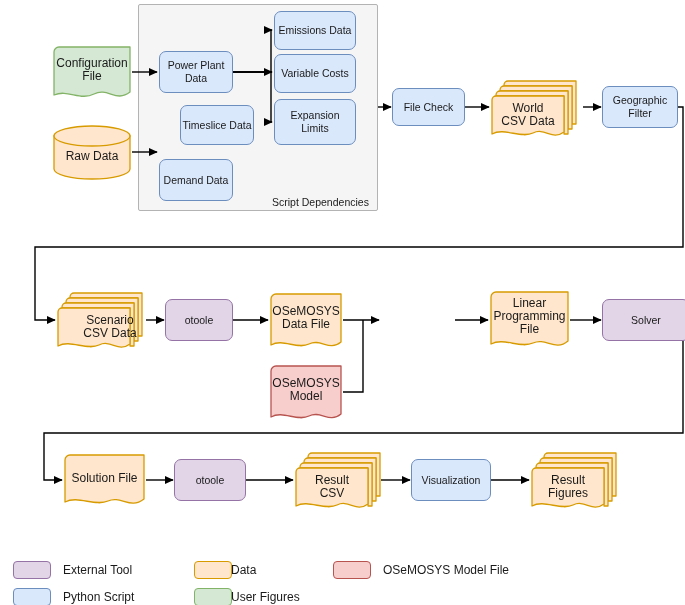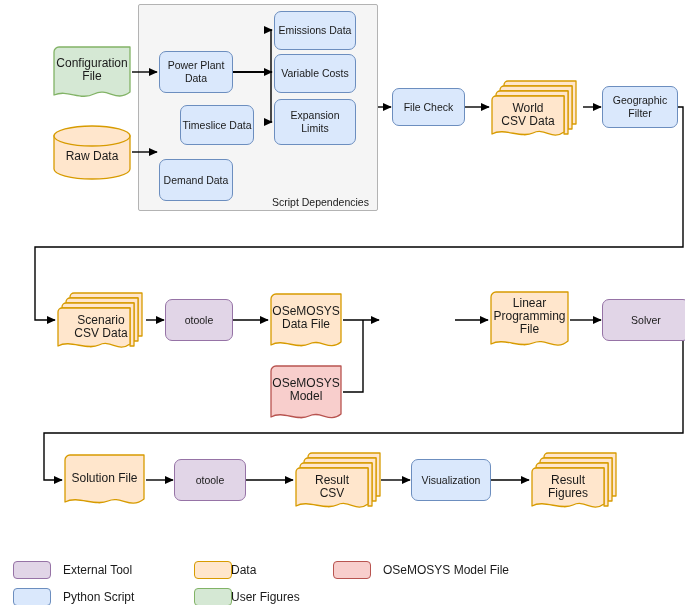--- a/index.html
+++ b/index.html
@@ -216,21 +216,21 @@
 Filter</div>
 
   <div class="shape-wrap" style="left:56px; top:292px; width:95px; height:62px;">
     <svg width="95" height="62" viewBox="0 0 95 62">
       <path d="M14,5 A4,4 0 0,1 18,1 L86,1 L86,44 L82,44 L82,6 L14,6 Z" fill="#ffe6cc" stroke="#d79b00" stroke-width="1.3" stroke-linejoin="round"></path>
       <path d="M10,10 A4,4 0 0,1 14,6 L82,6 L82,49 L78,49 L78,11 L10,11 Z" fill="#ffe6cc" stroke="#d79b00" stroke-width="1.3" stroke-linejoin="round"></path>
       <path d="M6,15 A4,4 0 0,1 10,11 L78,11 L78,54 L74,54 L74,16 L6,16 Z" fill="#ffe6cc" stroke="#d79b00" stroke-width="1.3" stroke-linejoin="round"></path>
       <path d="M2,20 A4,4 0 0,1 6,16 L74,16 L74,52
                C62,61 55,47 43,53 C31,59 14,47 2,54 Z" fill="#ffe6cc" stroke="#d79b00" stroke-width="1.3" stroke-linejoin="round"></path>
     </svg>
-    <div class="shape-label" style="left:9px; top:16px; width:72px; height:38px;">Scenario
+    <div class="shape-label" style="left:18px; top:16px; width:72px; height:38px;">Scenario
 CSV Data</div>
   </div>
 
   <div class="node rect purple" style="left:165px; top:299px; width:68px; height:42px;">otoole</div>
 
   <div class="shape-wrap" style="left:269px; top:292px; width:74px; height:60px;">
     <svg width="74" height="60" viewBox="0 0 74 60">
       <path d="M2,7 A5,5 0 0,1 7,2 L72,2 L72,50
                C60,60 52,46 40,52 C28,58 14,46 2,53 Z" fill="#ffe6cc" stroke="#d79b00" stroke-width="1.3" stroke-linejoin="round"></path>
     </svg>

